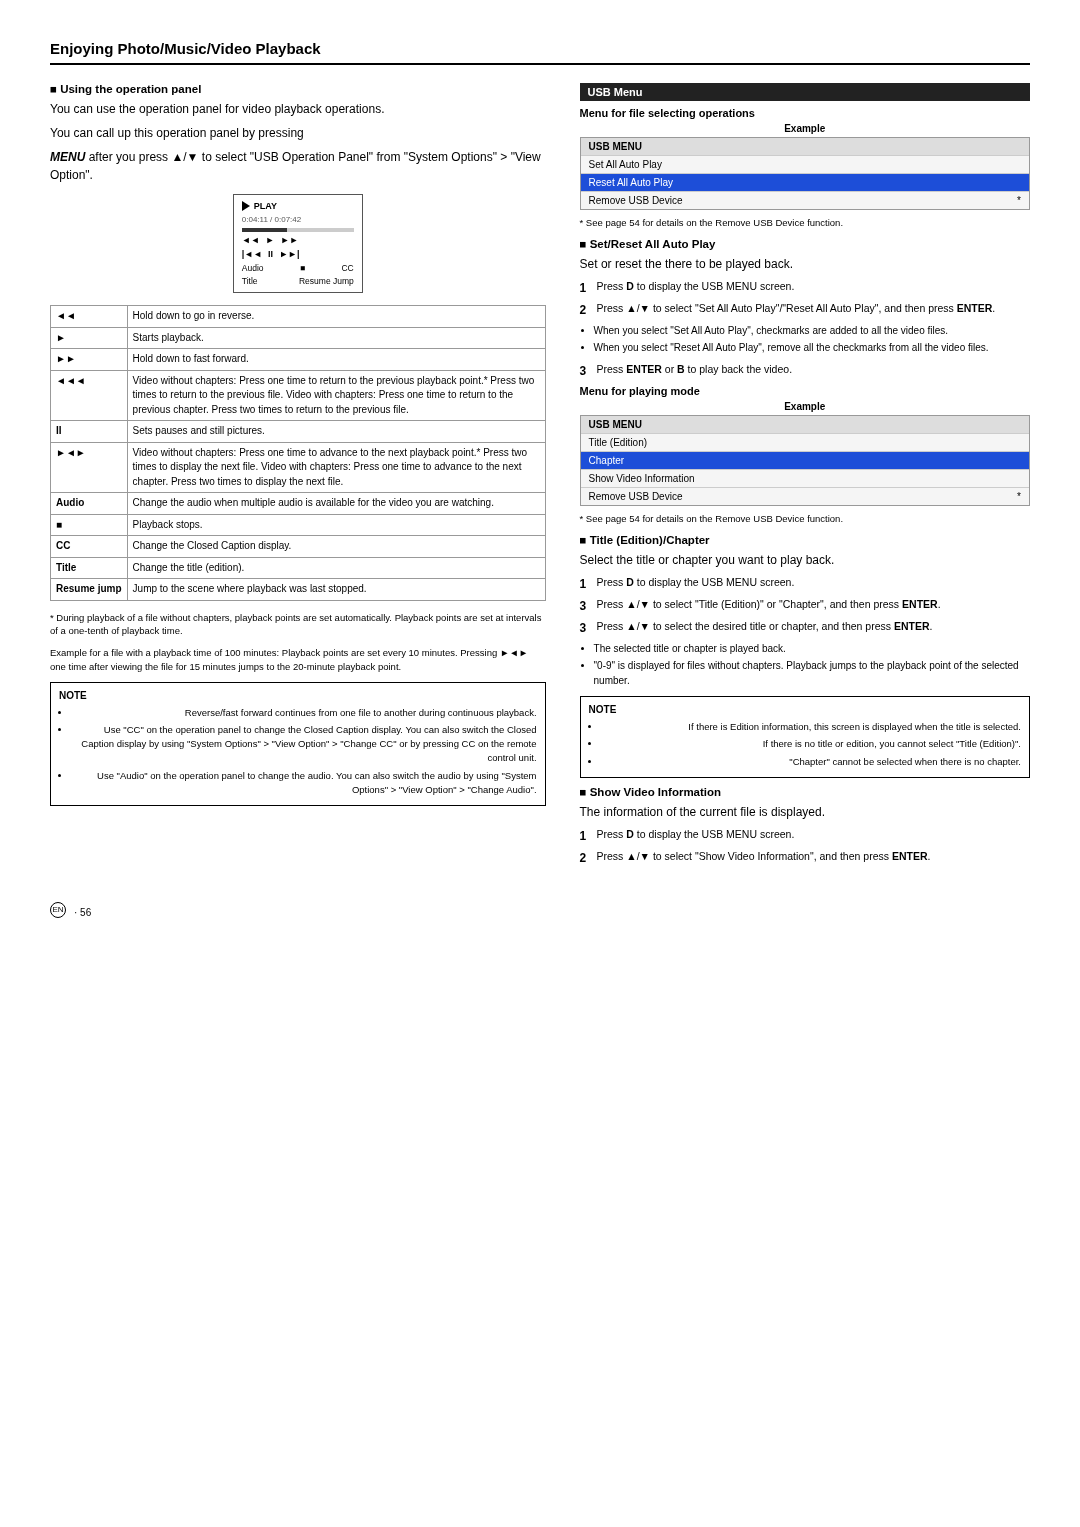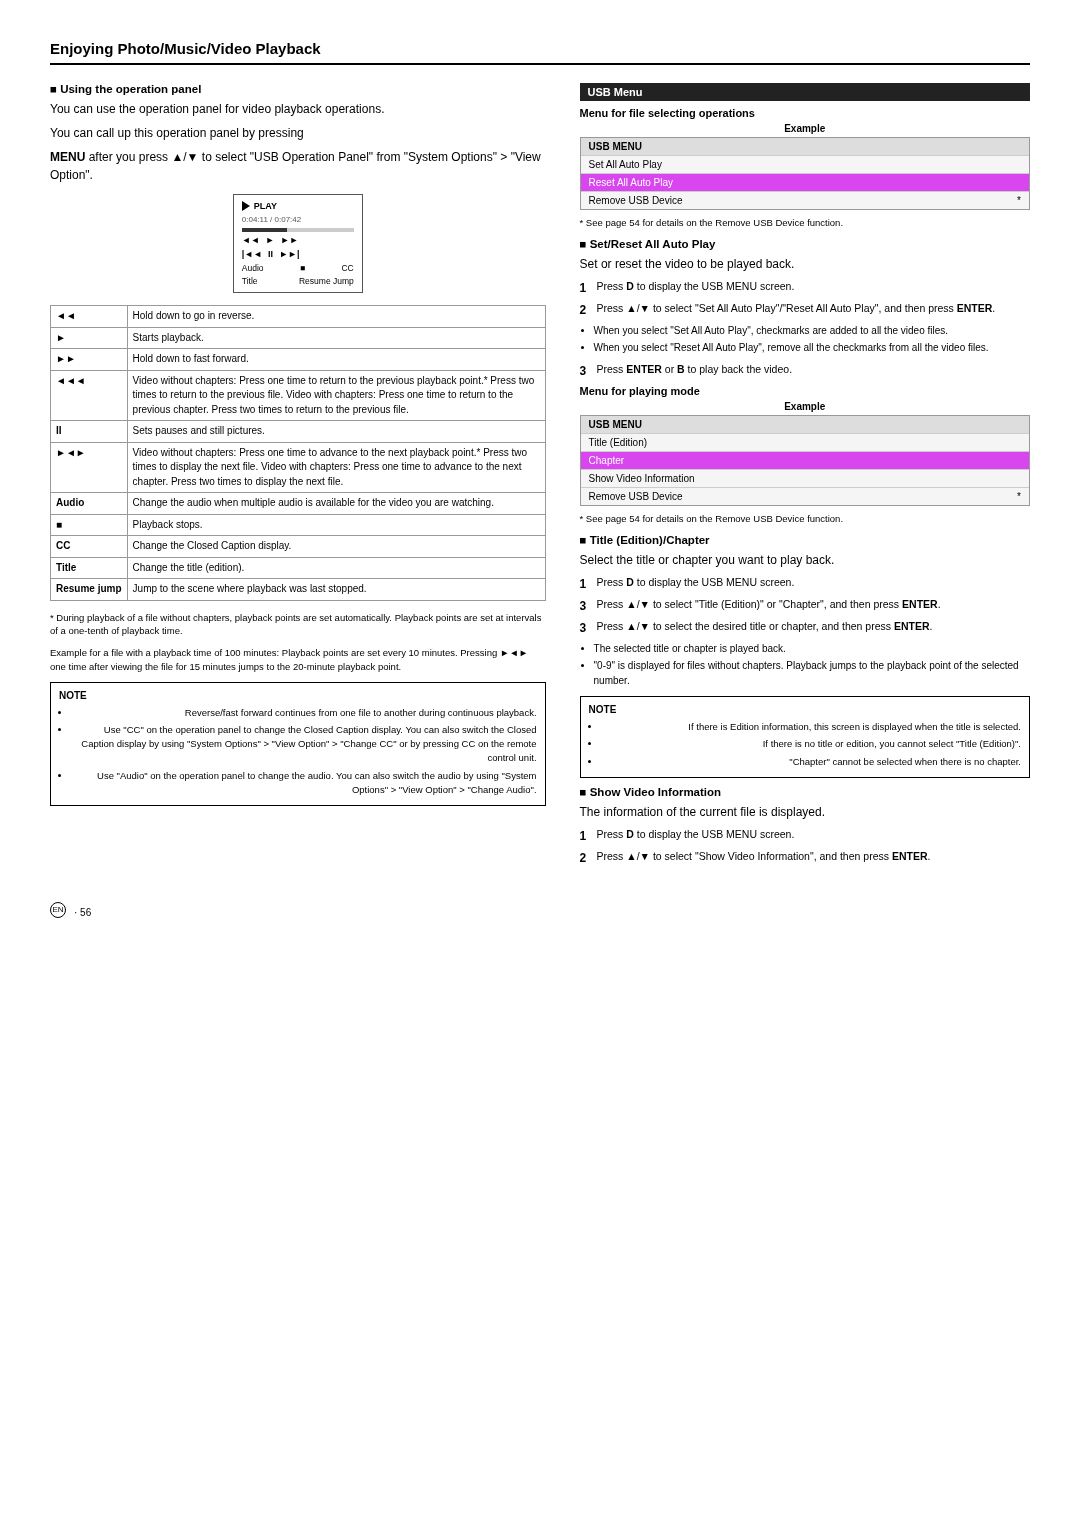--- a/index.html
+++ b/index.html
@@ -40,21 +40,21 @@
       margin-bottom: 5px;
     }
     .section-title-square::before {
       content: '■ ';
     }
     p {
       font-size: 12px;
       line-height: 1.5;
       margin-bottom: 6px;
     }
-    .bold { font-weight: bold; }
+    .bold { font-weight: bold; font-style: italic; }
 
     
     .panel-container {
       display: flex;
       justify-content: center;
       margin: 10px 0 12px 0;
     }
     .panel-box {
       border: 1px solid #555;
       width: 130px;
@@ -183,21 +183,21 @@
       background: #f5f5f5;
     }
     .menu-example-row:last-child {
       border-bottom: none;
     }
     .menu-example-row.header-row {
       background: #ddd;
       font-weight: bold;
     }
     .menu-example-row.selected {
-      background: #d946ef;
+      background: #1d4ed8;
       color: #fff;
     }
     .menu-example-row.asterisk {
       display: flex;
       justify-content: space-between;
     }
 
     .footnote {
       font-size: 9.5px;
       line-height: 1.45;
@@ -377,21 +377,21 @@
           <div class="menu-example-row">Set All Auto Play</div>
           <div class="menu-example-row selected">Reset All Auto Play</div>
           <div class="menu-example-row asterisk">
             <span>Remove USB Device</span>
             <span>*</span>
           </div>
         </div>
       <p class="footnote">* See page 54 for details on the Remove USB Device function.</p>
 
       <div class="section-title section-title-square">Set/Reset All Auto Play</div>
-      <p>Set or reset the video to be played back.</p>
+      <p>Set or reset the there to be played back.</p>
       <ul class="numbered-list" id="set-reset-steps">
           <li>
             <span class="num">1</span>
             <span>Press <strong>D</strong> to display the USB MENU screen.</span>
           </li>
           <li>
             <span class="num">2</span>
             <span>Press ▲/▼ to select "Set All Auto Play"/"Reset All Auto Play", and then press <strong>ENTER</strong>.</span>
           </li>
         </ul>

